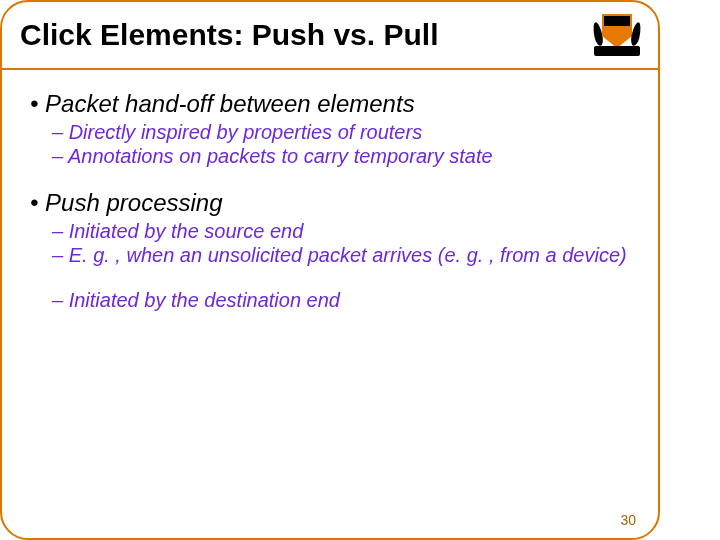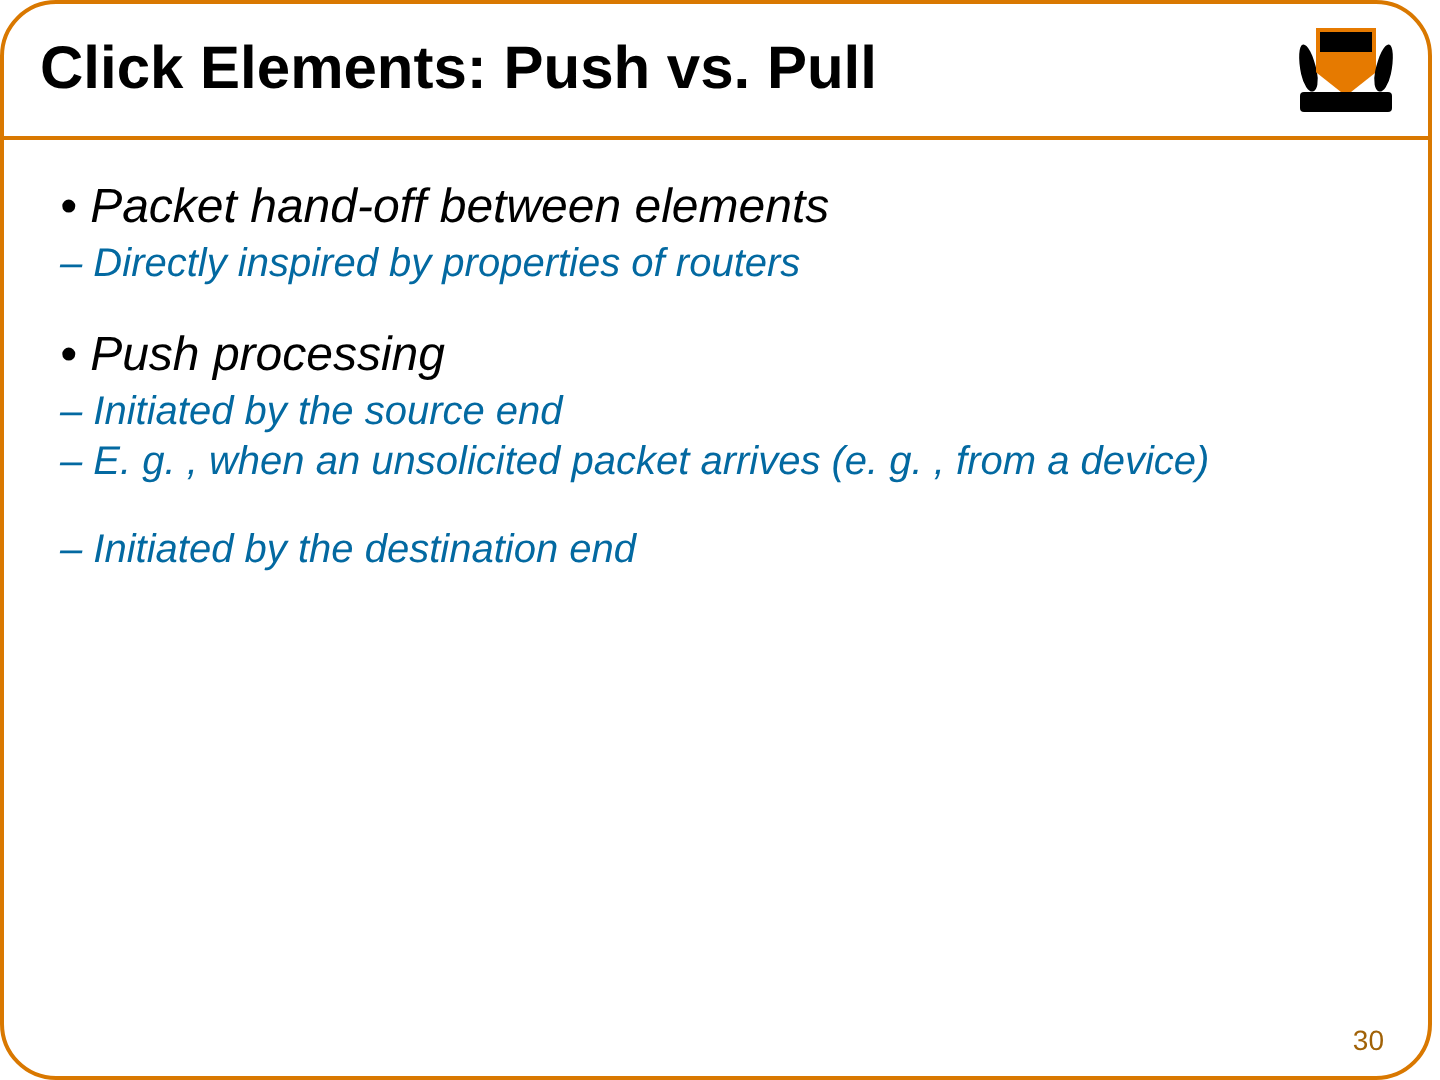--- a/index.html
+++ b/index.html
@@ -4,21 +4,21 @@
 <style>
   * { margin: 0; padding: 0; box-sizing: border-box; }
   body {
     width: 720px;
     height: 540px;
     background: #fff;
     font-family: Arial, Helvetica, sans-serif;
     position: relative;
   }
   .slide {
-    width: 716px;
+    width: 660px;
     height: 540px;
     border: 2px solid #d97800;
     border-radius: 28px;
     position: relative;
     overflow: hidden;
   }
   .title-area {
     border-bottom: 2px solid #d97800;
     padding: 10px 18px 10px 18px;
     display: flex;
@@ -76,21 +76,22 @@
     font-style: italic;
   }
   .bullet-l1 {
     font-size: 24px;
     color: #000;
     margin-top: 8px;
     margin-bottom: 2px;
   }
   .bullet-l2 {
     font-size: 20px;
-    color: #0369a1;
+    color: #6d28d9;
+    margin-left: 22px;
     line-height: 1.22;
   }
   .section { margin-bottom: 20px; }
   .page-num {
     position: absolute;
     bottom: 10px;
     right: 22px;
     font-size: 14px;
     color: #a16207;
   }
@@ -107,20 +108,21 @@
       <div class="leaf-r"></div>
       <div class="banner"></div>
     </div>
   </div>
 
   <div class="content">
 
     <div class="section">
       <div class="bullet-l1">• Packet hand-off between elements</div>
       <div class="bullet-l2">– Directly inspired by properties of routers</div>
+      <div class="bullet-l2">– Annotations on packets to carry temporary state</div>
     </div>
 
     <div class="section">
       <div class="bullet-l1">• Push processing</div>
       <div class="bullet-l2">– Initiated by the source end</div>
       <div class="bullet-l2">– E. g. , when an unsolicited packet arrives (e. g. , from a device)</div>
     </div>
 
     <div class="section">
       <div class="bullet-l2">– Initiated by the destination end</div>

